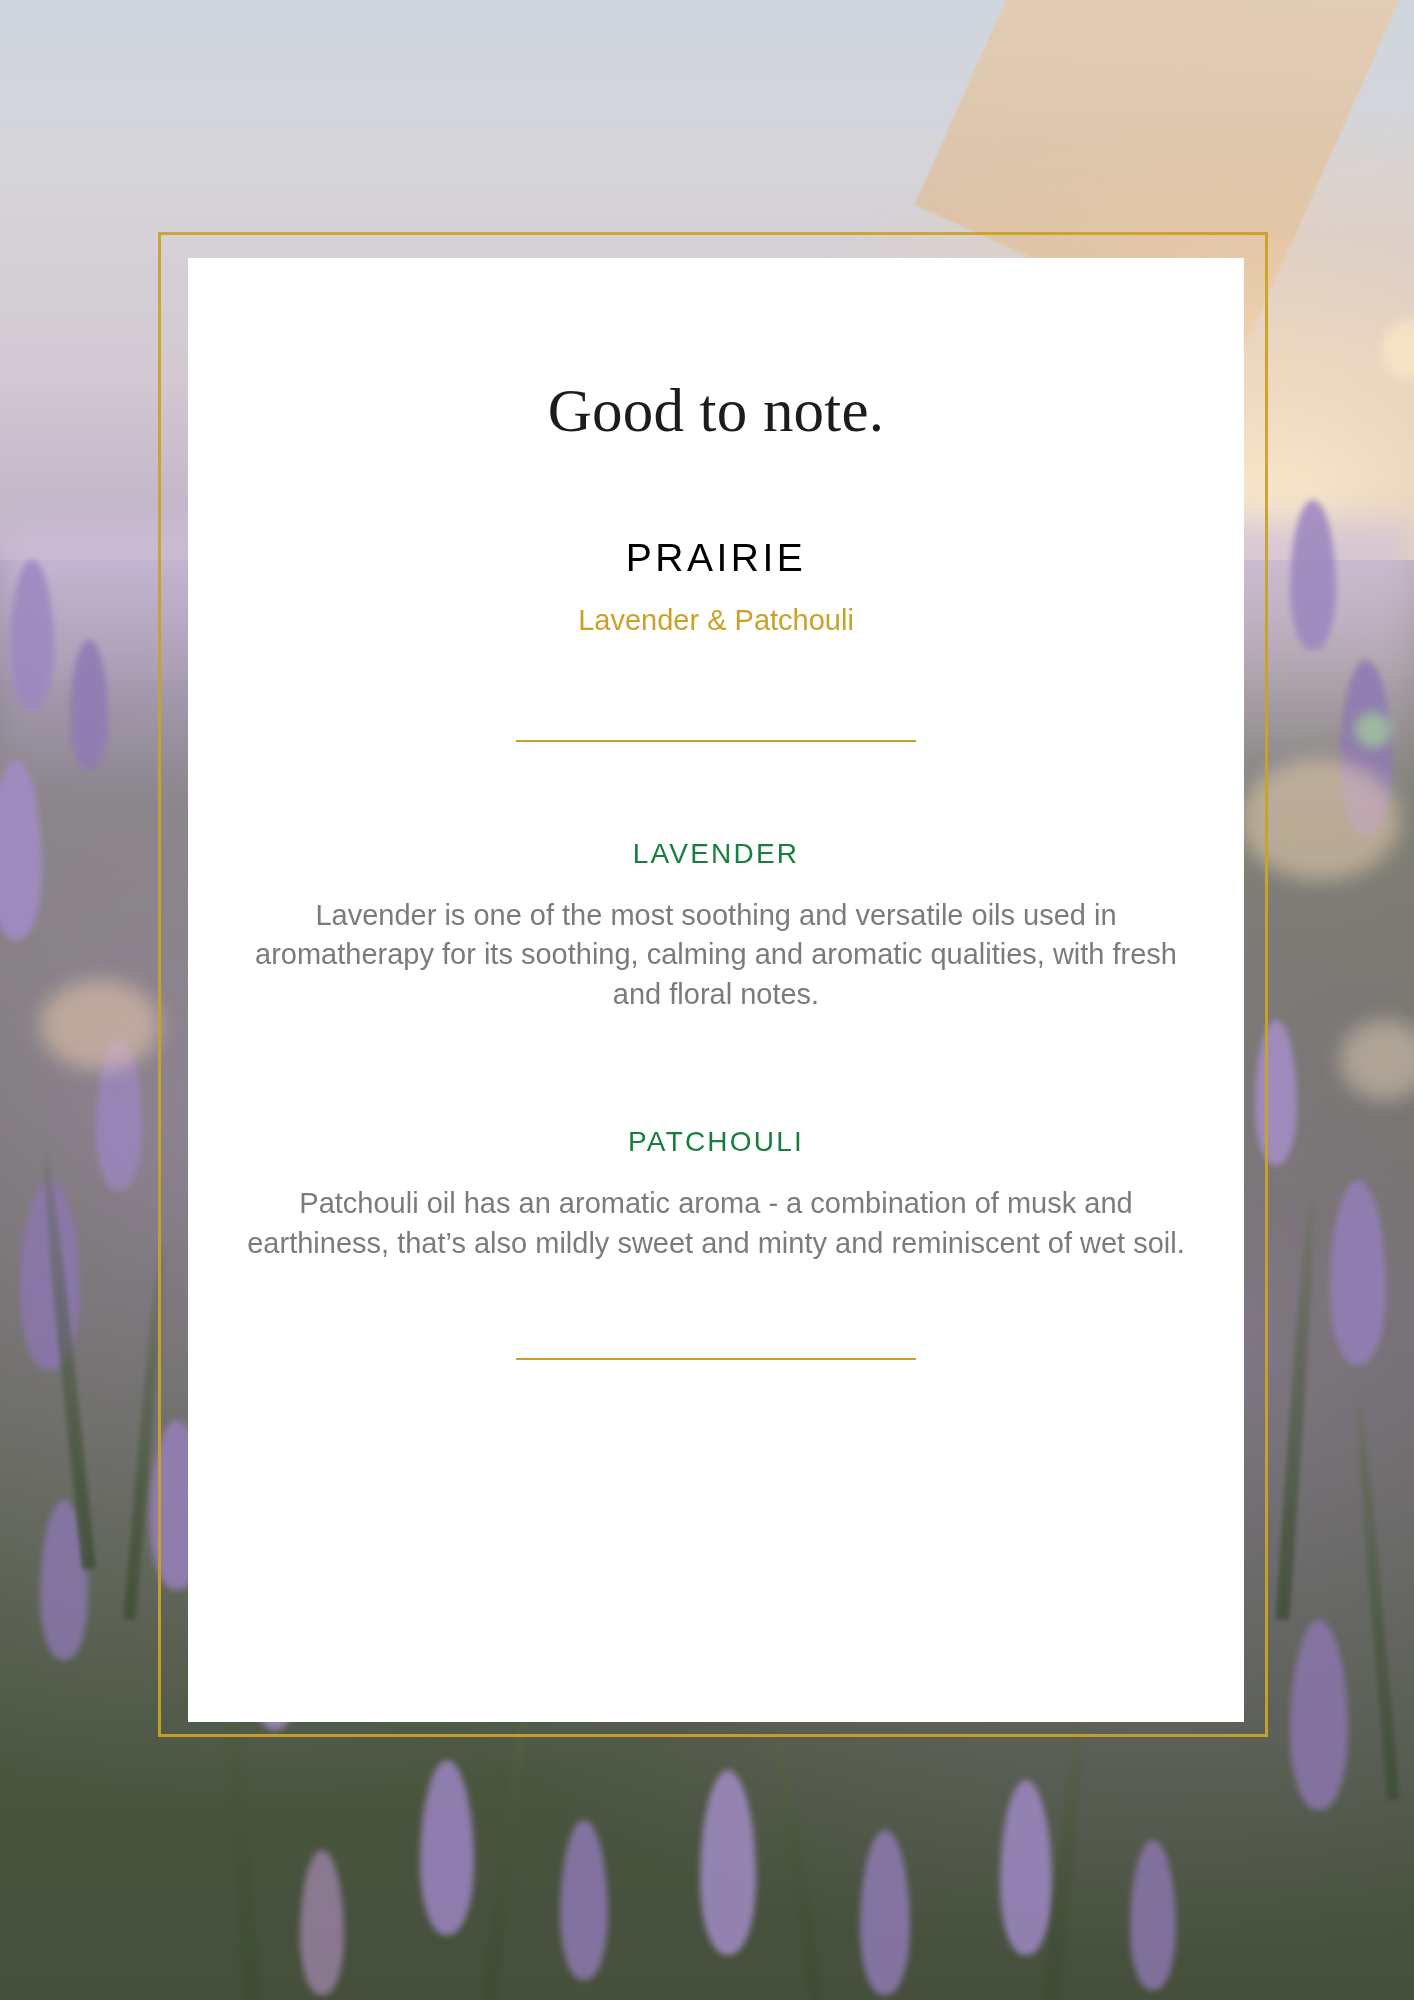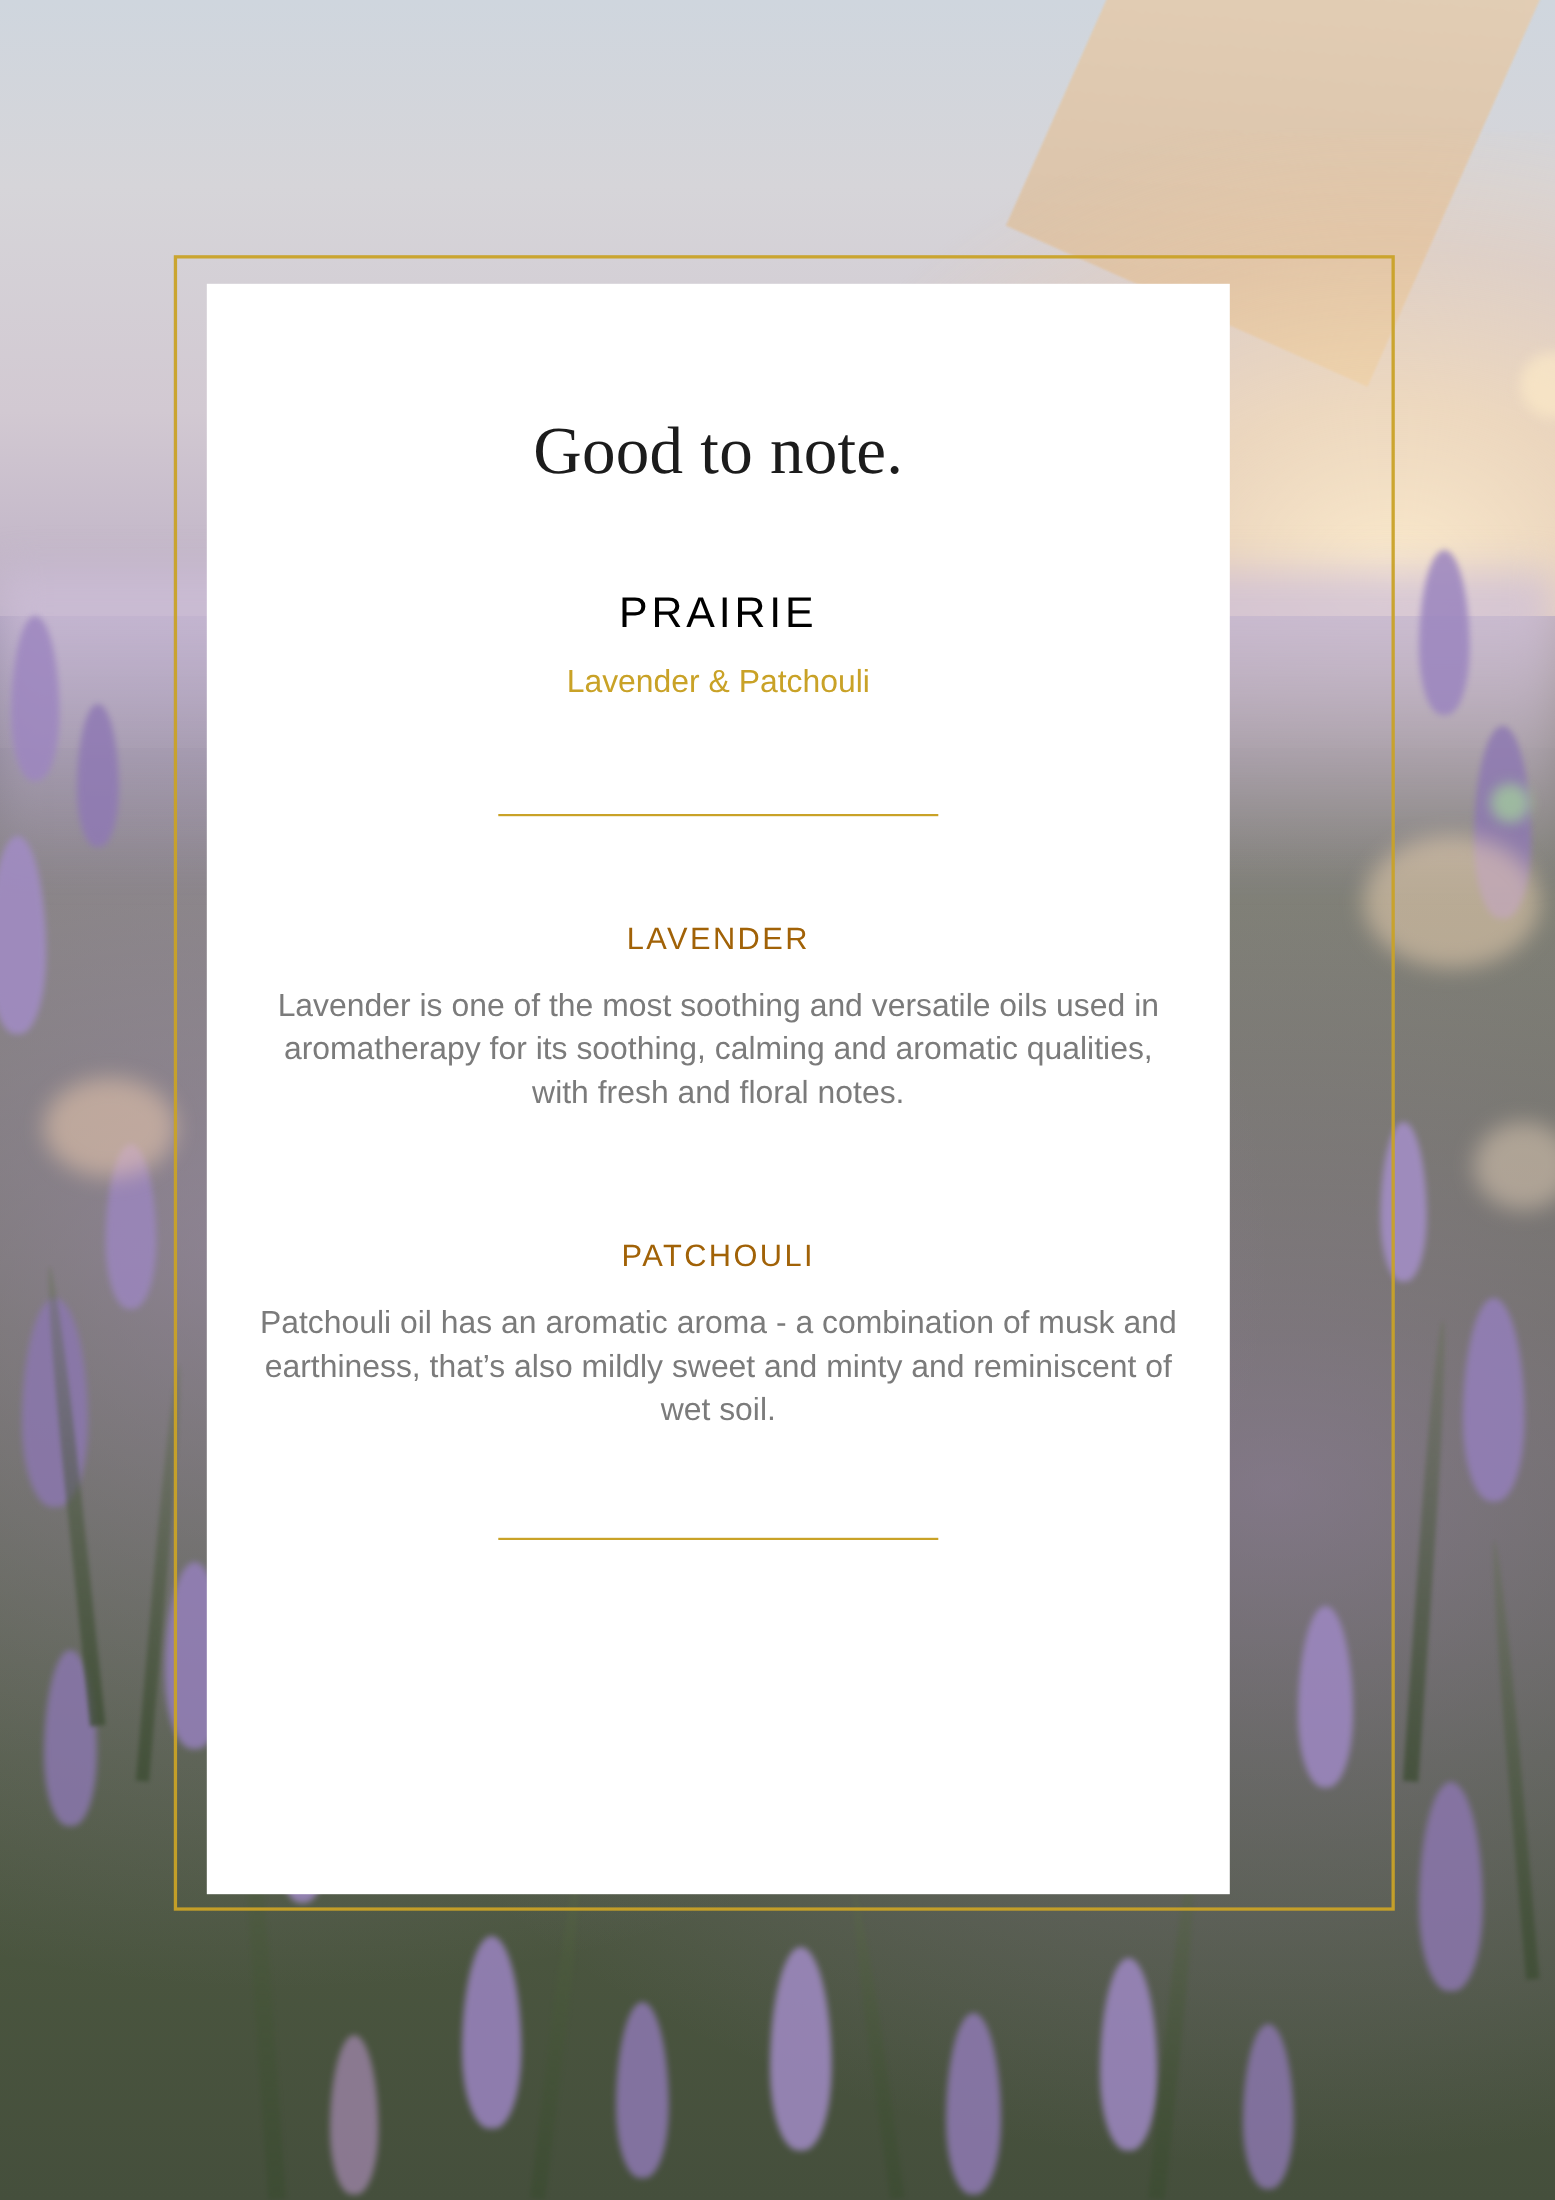--- a/index.html
+++ b/index.html
@@ -111,21 +111,21 @@
     border: 3px solid #c9a227;
     box-sizing: border-box;
     opacity: .95;
   }
 
   
   .card {
     position: absolute;
     left: 188px;
     top: 258px;
-    width: 930px;
+    width: 1056px;
     height: 1464px;
     background: #ffffff;
     box-sizing: border-box;
     padding: 0 48px;
     text-align: center;
   }
 
   .title {
     font-family: "Liberation Serif", serif;
     font-size: 61px;
@@ -163,21 +163,21 @@
   .rule-top { margin-top: 103px; }
   .rule-bottom { margin-top: 95px; }
 
   .note {
     margin: 0;
   }
   .note-heading {
     margin: 0;
     font-size: 28px;
     letter-spacing: 2.2px;
-    color: #a16207;
+    color: #15803d;
     font-weight: 400;
   }
   .note-heading.first { padding-top: 96px; }
   .note-heading.second { padding-top: 112px; }
 
   .note-body {
     margin: 0;
     padding-top: 26px;
     font-size: 29px;
     line-height: 1.36;

